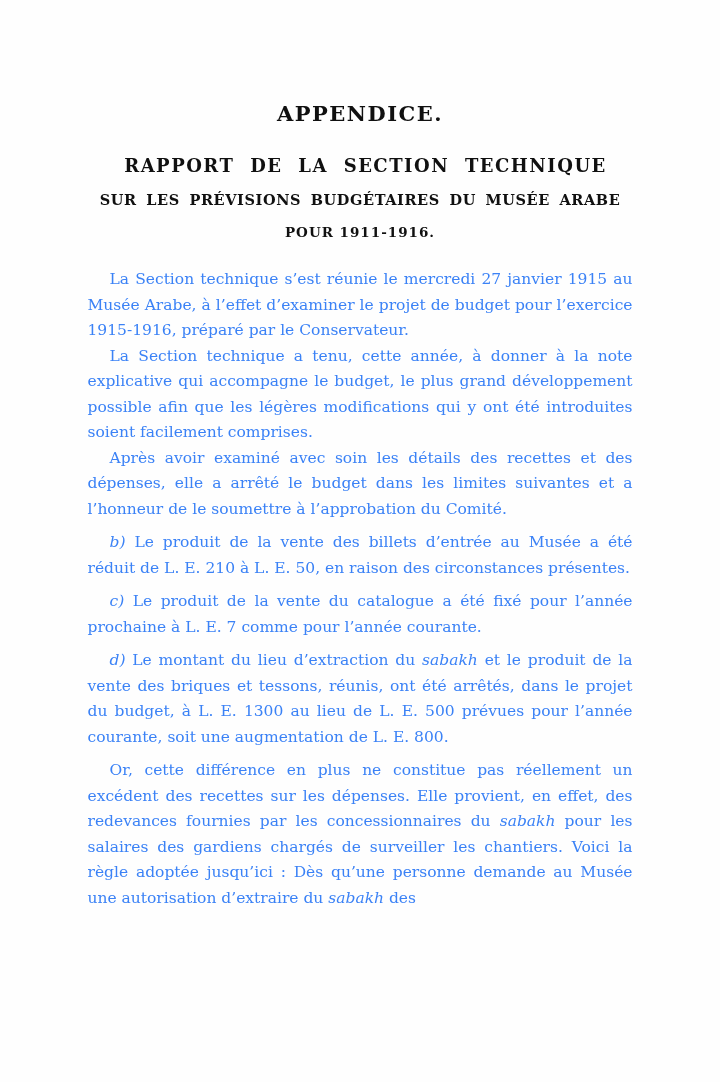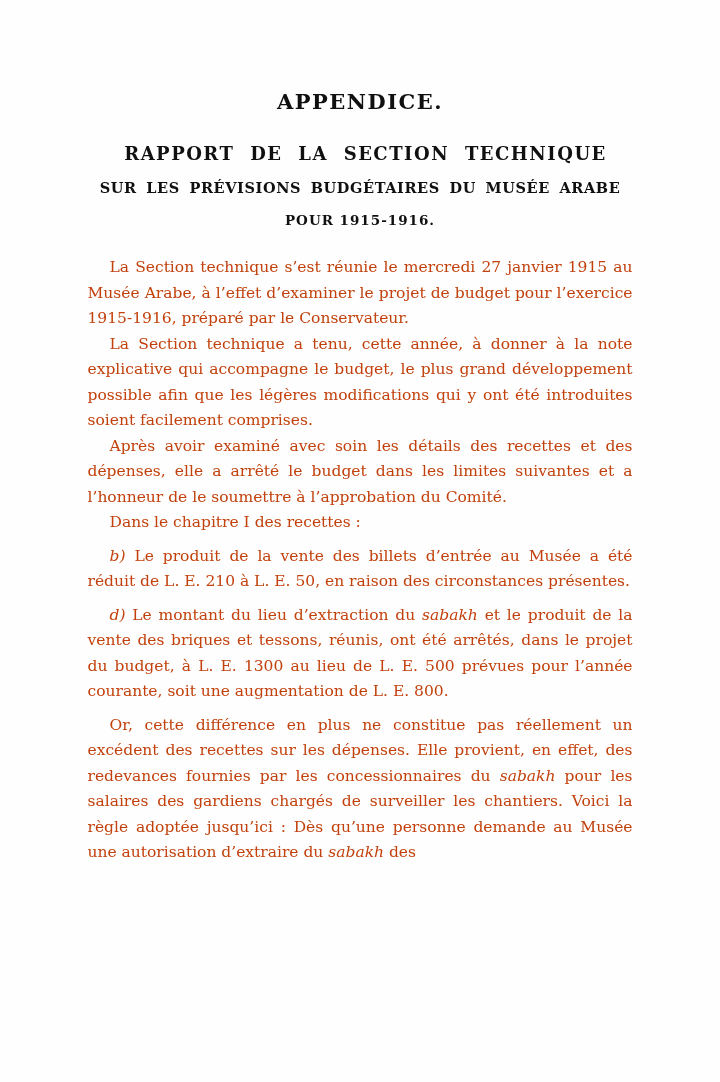--- a/index.html
+++ b/index.html
@@ -13,21 +13,21 @@
     height: 1082px;
     background: #fefefe;
     box-sizing: border-box;
     padding-top: 90px;
     font-family: "DejaVu Serif", "Liberation Serif", serif;
     color: #101010;
     overflow: hidden;
   }
   .t-center { text-align: center; }
   .appendix-title {
-    margin: 0;
+    margin: 12px;
     font-size: 21px;
     line-height: 23px;
     font-weight: bold;
     letter-spacing: 1.5px;
     word-spacing: 3px;
   }
   .report-title {
     margin: 31px 0 0 0;
     font-size: 18px;
     line-height: 20px;
@@ -50,43 +50,43 @@
     line-height: 16px;
     font-weight: bold;
     letter-spacing: 1px;
   }
   .body-text {
     width: 545px;
     margin: 27px auto 0 auto;
     font-size: 15.5px;
     line-height: 25.5px;
     text-align: justify;
-    color: #c2410c;
+    color: #3b82f6;
   }
   .body-text p {
     margin: 0;
     text-indent: 22px;
   }
   .body-text p.spaced {
     margin-top: 8px;
   }
   .it {
     font-style: italic;
   }
 </style>
 </head>
 <body>
 
 <div class="page">
   <h1 class="appendix-title t-center">APPENDICE.</h1>
   <h2 class="report-title t-center">RAPPORT DE LA SECTION TECHNIQUE</h2>
   <h3 class="report-subtitle t-center">SUR LES PRÉVISIONS BUDGÉTAIRES DU MUSÉE ARABE</h3>
-  <h4 class="report-period t-center">POUR 1915-1916.</h4>
+  <h4 class="report-period t-center">POUR 1911-1916.</h4>
   <div class="body-text">
       <p><span>La Section technique s’est réunie le mercredi 27 janvier 1915 au Musée Arabe, à l’effet d’examiner le projet de budget pour l’exercice 1915-1916, préparé par le Conservateur.</span></p>
       <p><span>La Section technique a tenu, cette année, à donner à la note explicative qui accompagne le budget, le plus grand développement possible afin que les légères modifications qui y ont été introduites soient facilement comprises.</span></p>
       <p><span>Après avoir examiné avec soin les détails des recettes et des dépenses, elle a arrêté le budget dans les limites suivantes et a l’honneur de le soumettre à l’approbation du Comité.</span></p>
-      <p><span>Dans le chapitre I des recettes :</span></p>
       <p class="spaced"><span class="it">b)</span><span> Le produit de la vente des billets d’entrée au Musée a été réduit de L. E. 210 à L. E. 50, en raison des circonstances présentes.</span></p>
+      <p class="spaced"><span class="it">c)</span><span> Le produit de la vente du catalogue a été fixé pour l’année prochaine à L. E. 7 comme pour l’année courante.</span></p>
       <p class="spaced"><span class="it">d)</span><span> Le montant du lieu d’extraction du </span><span class="it">sabakh</span><span> et le produit de la vente des briques et tessons, réunis, ont été arrêtés, dans le projet du budget, à L. E. 1300 au lieu de L. E. 500 prévues pour l’année courante, soit une augmentation de L. E. 800.</span></p>
       <p class="spaced"><span>Or, cette différence en plus ne constitue pas réellement un excédent des recettes sur les dépenses. Elle provient, en effet, des redevances fournies par les concessionnaires du </span><span class="it">sabakh</span><span> pour les salaires des gardiens chargés de surveiller les chantiers. Voici la règle adoptée jusqu’ici : Dès qu’une personne demande au Musée une autorisation d’extraire du </span><span class="it">sabakh</span><span> des</span></p>
     </div>
 </div>
 
 </body></html>

